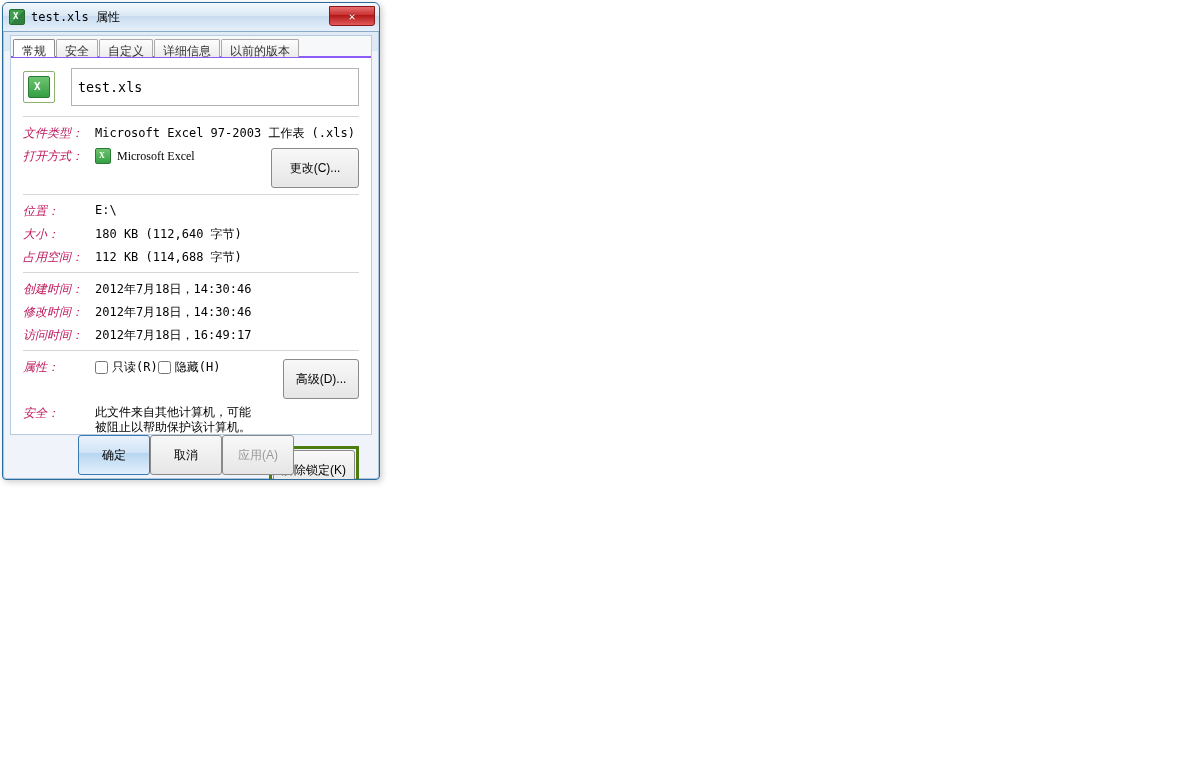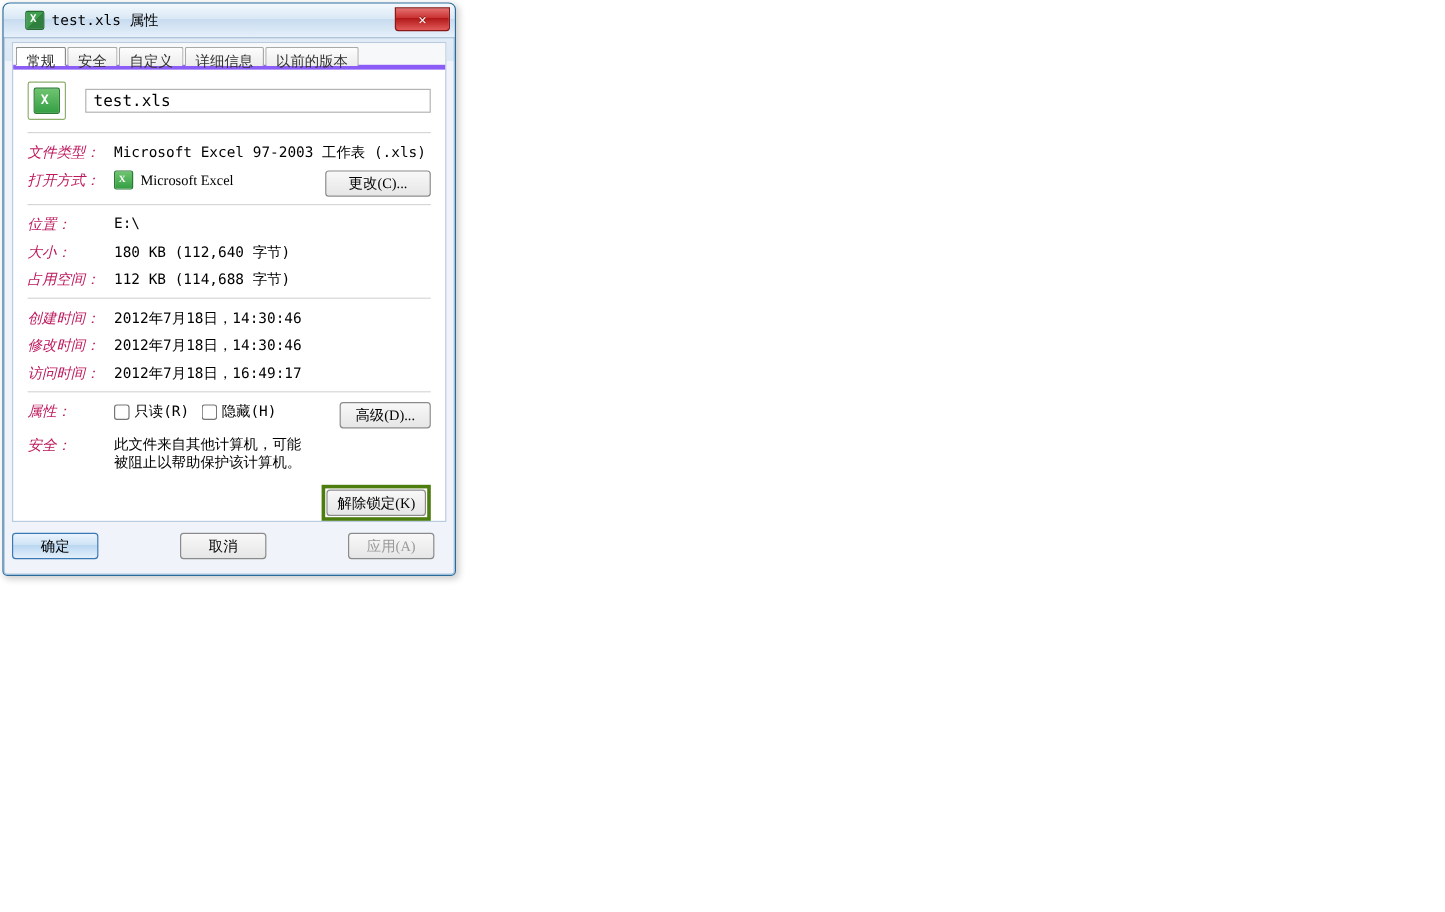--- a/index.html
+++ b/index.html
@@ -20,21 +20,21 @@
       border-radius: 6px 6px 4px 4px;
       background: linear-gradient(#e8f0f8, #dce8f4 10%, #f0f4fa 10%, #f0f4fa);
       box-shadow: 0 0 0 1px #a9c6de inset, 2px 2px 6px rgba(0,0,0,0.2);
       overflow: hidden;
     }
     .titlebar {
       height: 29px;
       background: linear-gradient(#f4f9fd, #d9e8f5 45%, #c7dbef 46%, #e6f0fa);
       display: flex;
       align-items: center;
-      padding: 0 4px 0 18px;
+      padding: 0 4px 0 6px;
       border-bottom: 1px solid #8aa9c8;
       border-radius: 5px 5px 0 0;
     }
     .title-icon {
       width: 16px; height: 16px;
       background: linear-gradient(135deg,#3f9f4f 0 50%,#2f7f3f 50% 100%);
       border: 1px solid #256b31;
       border-radius: 2px;
       position: relative;
       margin-right: 6px;
@@ -57,21 +57,21 @@
     .dialog-body {
       position:absolute; left:7px; right:7px; top:32px; bottom:44px;
       background:#fff;
       border:1px solid #b9cbdf;
       padding:0;
     }
     .tabs {
       display:flex;
       height:22px;
       background:#f7f8fa;
-      border-bottom:4px solid #8b5cf6;
+      border-bottom:2px solid #8b5cf6;
       padding:2px 2px 0 2px;
       gap:1px;
     }
     .tab {
       padding:3px 8px 3px 8px;
       border:1px solid #a9a9a9;
       border-bottom:none;
       background:linear-gradient(#fdfdfd,#ececec);
       font-size:12px;
       color:#333;
@@ -106,21 +106,21 @@
       border:1px solid #2a7a34;
       border-radius:2px;
       position:relative;
     }
     .big-icon .xl::after{
       content:"X"; color:#fff; font-weight:bold; font-size:11px;
       position:absolute; left:5px; top:3px;
     }
     .filename-box {
       border:1px solid #b3b3b3;
-      height:20px; flex:1;
+      height:38px; flex:1;
       padding:3px 6px;
       background:#fff;
       font-family: "SimSun", monospace;
     }
     .sep {
       height:0;
       border-top:1px solid #d6d6d6;
       margin:6px 0 8px 0;
     }
     .row {
@@ -148,32 +148,32 @@
       background:linear-gradient(#6fc46f,#349f44);
       border:1px solid #2a7a34;
       border-radius:2px;
       position:relative;
     }
     .small-excel-icon::after{
       content:"X"; color:#fff; font-size:8px; font-weight:bold;
       position:absolute; left:3px; top:2px;
     }
     .win-btn {
-      min-width:88px; height:22px;
+      min-width:88px; height:40px;
       border:1px solid #8a8a8a;
       background:linear-gradient(#f8f8f8,#e6e6e6);
       border-radius:3px;
       font-size:12px;
-      font-family:Liberation Serif, serif;
+      font-family:Liberation Sans, sans-serif;
       padding:0 8px;
       cursor:default;
     }
     .win-btn:disabled { color:#9a9a9a; }
     .attr-row {
-      display:flex; align-items:flex-end; gap:10px;
+      display:flex; align-items:flex-end; gap:0;
     }
     .chk {
       display:flex; align-items:center; gap:4px;
     }
     .chk input { width:13px; height:13px; }
     .security-text {
       width:166px;
       line-height:15px;
     }
     .unlock-highlight {
@@ -181,21 +181,21 @@
       padding:1px;
       display:inline-block;
       margin-top:41px;
     }
     .unlock-highlight .win-btn { min-width:78px; }
     .footer {
       position:absolute;
       left:7px; right:7px; bottom:8px;
       height:32px;
       display:flex;
-      justify-content:space-between;
+      justify-content:center;
       align-items:center;
       gap:0;
       padding-right:10px;
     }
     .footer .win-btn { min-width:72px; }
     .footer .win-btn.primary {
       border:1px solid #3a78b5;
       background:linear-gradient(#eaf3fc,#cfe3f6 45%,#b8d6f1 46%,#e3f0fb);
     }
   </style>

